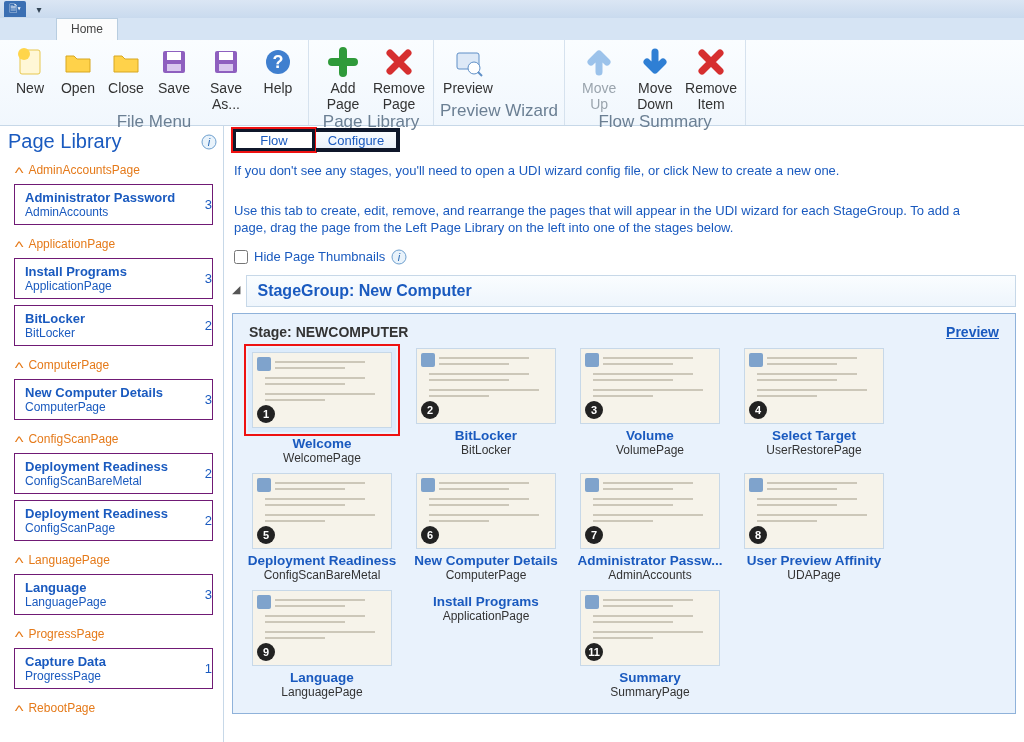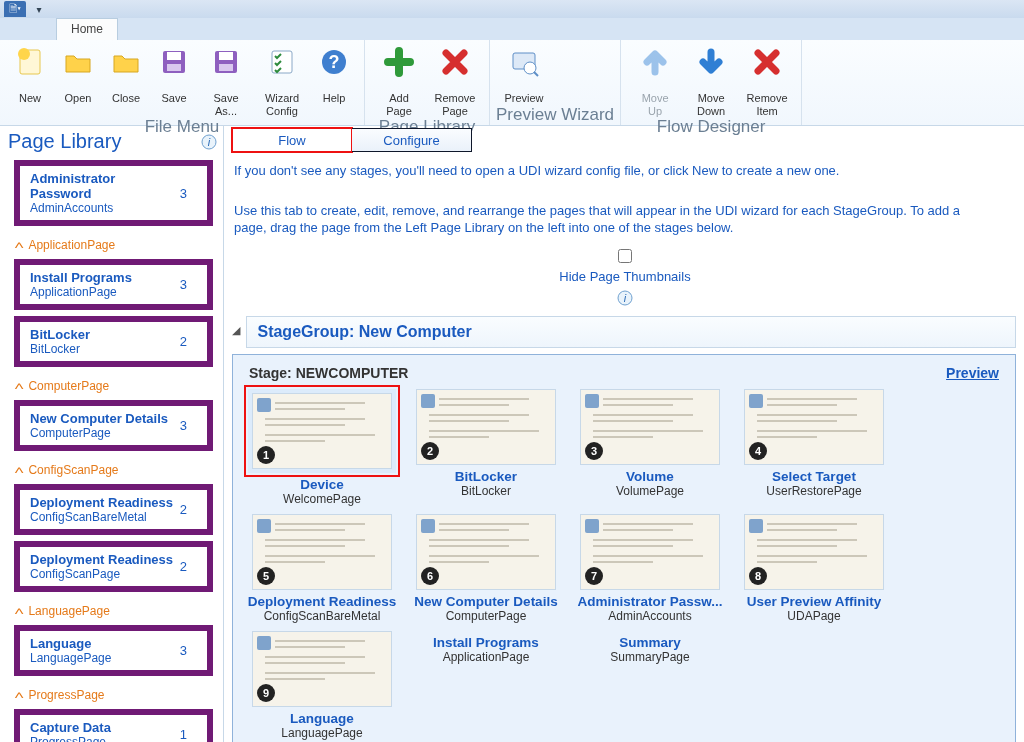--- a/index.html
+++ b/index.html
@@ -14,48 +14,48 @@
   .ribbon-tabs { height: 22px; background: #d6e4f4; display: flex; align-items: flex-end; padding: 0 56px; }
   .ribbon-tab { background: #fbfcfd; border: 1px solid #b8cde0; border-bottom: none; padding: 3px 14px 4px; font-size: 12px; color: #444; }
 
   
   .ribbon { height: 86px; background: linear-gradient(#fafdff,#f1f7fd); border-bottom: 1px solid #c7d8e8; display: flex; }
   .ribbon-group { padding: 2px 6px; display: flex; flex-direction: column; border-right: 1px solid #d6e2ee; }
   .ribbon-group .row { display: flex; flex: 1; }
   .ribbon-group .gname { text-align: center; font-size: 17px; color: #6b7f93; padding-bottom: 2px; }
   .rbtn { width: 48px; display: flex; flex-direction: column; align-items: center; padding-top: 4px; cursor: pointer; }
   .rbtn .icon { width: 32px; height: 32px; display: flex; align-items: center; justify-content: center; }
-  .rbtn .lbl { font-size: 11px; color: #333; text-align: center; line-height: 1.15; margin-top: 14px; }
+  .rbtn .lbl { font-size: 14px; color: #333; text-align: center; line-height: 1.15; margin-top: 2px; }
   .rbtn.disabled .lbl { color: #9aa4ad; }
   .rbtn.disabled svg { opacity: .45; }
   .rbtn.wide { width: 56px; }
 
   
   .body { display: flex; height: calc(742px - 18px - 22px - 86px); }
   .left { width: 224px; border-right: 1px solid #c7d8e8; display: flex; flex-direction: column; overflow: hidden; }
   .left-head { display: flex; align-items: center; justify-content: space-between; padding: 4px 6px 2px 8px; }
   .left-head h2 { font-size: 20px; font-weight: 400; color: #1a5abf; }
   .info-ico { width: 16px; height: 16px; }
   .lib { flex: 1; overflow: auto; padding: 2px 6px; }
   .lib-group { font-size: 12px; color: #e57a1a; padding: 6px 6px 4px 10px; cursor: pointer; }
   .lib-group::before { content: "˄"; color: #e57a1a; margin-right: 6px; font-size: 11px; display: inline-block; transform: scaleX(1.6); }
-  .lib-item { border: 6px solid #701a75; margin: 3px 4px 6px 8px; padding: 5px 20px 5px 10px; display: flex; justify-content: space-between; align-items: center; }
+  .lib-item { border: 1px solid #701a75; margin: 3px 4px 6px 8px; padding: 5px 0 5px 10px; display: flex; justify-content: space-between; align-items: center; }
   .lib-item .texts { display: flex; flex-direction: column; }
   .lib-item .title { color: #1a5abf; font-size: 13px; font-weight: 600; }
   .lib-item .sub { color: #1a5abf; font-size: 12px; font-weight: 400; }
   .lib-item .count { color: #1a5abf; font-size: 13px; }
 
   .main { flex: 1; padding: 0 8px; overflow: auto; }
   .subtabs { display: flex; margin-top: 2px; }
-  .subtab { width: 120px; height: 24px; border: 1px solid #0f172a; background: linear-gradient(#fafcff,#eaf1fa); color: #1a5abf; font-size: 13px; display: flex; align-items: center; justify-content: center; cursor: pointer; }
+  .subtab { width: 84px; height: 24px; border: 4px solid #0f172a; background: linear-gradient(#fafcff,#eaf1fa); color: #1a5abf; font-size: 13px; display: flex; align-items: center; justify-content: center; cursor: pointer; }
   .subtab.active { outline: 2px solid #e11; outline-offset: -1px; background: #fff; }
   .subtab + .subtab { border-left: none; text-align: right; }
 
   .desc { color: #1a5abf; font-size: 13px; padding: 16px 2px 6px; max-width: 740px; line-height: 1.35; }
-  .hide-row { display: flex; align-items: center; gap: 6px; padding: 6px 0 10px 2px; flex-direction: column; }
+  .hide-row { display: flex; align-items: center; gap: 6px; padding: 6px 0 10px 2px; }
   .hide-row label { color: #1a5abf; font-size: 13px; }
 
   .stagegroup-head { border: 1px solid #c7d8e8; background: linear-gradient(#fafdff,#eef5fc); padding: 6px 10px; display: flex; align-items: center; gap: 8px; }
   .stagegroup-head h3 { color: #1a5abf; font-size: 16px; font-weight: 700; }
 
   .stage-box { border: 1px solid #8fb2da; background: #e9f2fc; margin-top: 6px; padding: 8px 14px 14px; }
   .stage-head { display: flex; justify-content: space-between; align-items: center; padding: 2px 2px 8px; }
   .stage-head .name { font-size: 14px; font-weight: 700; color: #333; }
   .stage-head .preview { color: #1a5abf; font-size: 14px; font-weight: 700; text-decoration: underline; cursor: pointer; }
 
@@ -130,29 +130,20 @@
         <div class="rbtn wide">
           <div class="icon">
             <svg width="32" height="32">
               <rect x="5" y="5" width="22" height="22" rx="2" fill="#8e5fbf"></rect>
               <rect x="9" y="6" width="14" height="8" fill="#fff"></rect>
               <rect x="9" y="18" width="14" height="7" fill="#d9c8ee"></rect>
             </svg>
           </div>
           <div class="lbl">Save<br>As...</div>
         </div>
-        <div class="rbtn wide">
-          <div class="icon">
-            <svg width="32" height="32">
-              <rect x="6" y="5" width="20" height="22" rx="2" fill="#fff" stroke="#8aa8c7"></rect>
-              <path d="M9 10l2 2 4-4M9 17l2 2 4-4M9 24l2 2 4-4" stroke="#2e8b3d" fill="none" stroke-width="2"></path>
-            </svg>
-          </div>
-          <div class="lbl">Wizard<br>Config</div>
-        </div>
         <div class="rbtn">
           <div class="icon">
             <svg width="32" height="32">
               <circle cx="16" cy="16" r="12" fill="#3f7fcf"></circle>
               <text x="16" y="22" text-anchor="middle" font-size="18" fill="#fff" font-weight="700">?</text>
             </svg>
           </div>
           <div class="lbl">Help</div>
         </div>
       </div>
@@ -214,35 +205,36 @@
         </div>
         <div class="rbtn wide">
           <div class="icon">
             <svg width="32" height="32">
               <path d="M7 7l18 18M25 7L7 25" stroke="#d62f2f" stroke-width="7" stroke-linecap="round"></path>
             </svg>
           </div>
           <div class="lbl">Remove<br>Item</div>
         </div>
       </div>
-      <div class="gname">Flow Designer</div>
+      <div class="gname">Flow Summary</div>
     </div>
   </div>
 
 <div class="body">
 
   <div class="left">
     <div class="left-head">
       <h2>Page Library</h2>
       <svg class="info-ico" viewBox="0 0 16 16">
           <circle cx="8" cy="8" r="7" fill="#e9f3fb" stroke="#6fa0cf"></circle>
           <text x="8" y="12" text-anchor="middle" font-size="11" font-style="italic" fill="#2a6ab5" font-family="Georgia">i</text>
         </svg>
     </div>
     <div class="lib" id="lib">
+        <div class="lib-group">AdminAccountsPage</div>
         <div class="lib-item">
           <div class="texts">
             <span class="title">Administrator Password</span>
             <span class="sub">AdminAccounts</span>
           </div>
           <span class="count">3</span>
         </div>
         <div class="lib-group">ApplicationPage</div>
         <div class="lib-item">
           <div class="texts">
@@ -338,21 +330,21 @@
                 <div class="mini-ico" style="top:4px;left:4px;"></div>
                 <div class="fakeline" style="top:8px;left:22px;width:90px;"></div>
                 <div class="fakeline" style="top:14px;left:22px;width:70px;"></div>
                 <div class="fakeline" style="top:24px;left:12px;width:100px;"></div>
                 <div class="fakeline" style="top:30px;left:12px;width:80px;"></div>
                 <div class="fakeline" style="top:40px;left:12px;width:110px;"></div>
                 <div class="fakeline" style="top:46px;left:12px;width:60px;"></div>
                 <div class="badge">1</div>
               </div>
             </div>
-            <div class="title">Device</div>
+            <div class="title">Welcome</div>
             <div class="sub">WelcomePage</div>
           </div>
           <div class="thumb">
             <div class="outer">
               <div class="card">
                 <div class="mini-ico" style="top:4px;left:4px;"></div>
                 <div class="fakeline" style="top:8px;left:22px;width:90px;"></div>
                 <div class="fakeline" style="top:14px;left:22px;width:70px;"></div>
                 <div class="fakeline" style="top:24px;left:12px;width:100px;"></div>
                 <div class="fakeline" style="top:30px;left:12px;width:80px;"></div>
@@ -474,19 +466,31 @@
               </div>
             </div>
             <div class="title">Language</div>
             <div class="sub">LanguagePage</div>
           </div>
           <div class="thumb">
             <div class="title">Install Programs</div>
             <div class="sub">ApplicationPage</div>
           </div>
           <div class="thumb">
+            <div class="outer">
+              <div class="card">
+                <div class="mini-ico" style="top:4px;left:4px;"></div>
+                <div class="fakeline" style="top:8px;left:22px;width:90px;"></div>
+                <div class="fakeline" style="top:14px;left:22px;width:70px;"></div>
+                <div class="fakeline" style="top:24px;left:12px;width:100px;"></div>
+                <div class="fakeline" style="top:30px;left:12px;width:80px;"></div>
+                <div class="fakeline" style="top:40px;left:12px;width:110px;"></div>
+                <div class="fakeline" style="top:46px;left:12px;width:60px;"></div>
+                <div class="badge">11</div>
+              </div>
+            </div>
             <div class="title">Summary</div>
             <div class="sub">SummaryPage</div>
           </div>
         </div>
     </div>
   </div>
 </div>
 
 </body></html>

